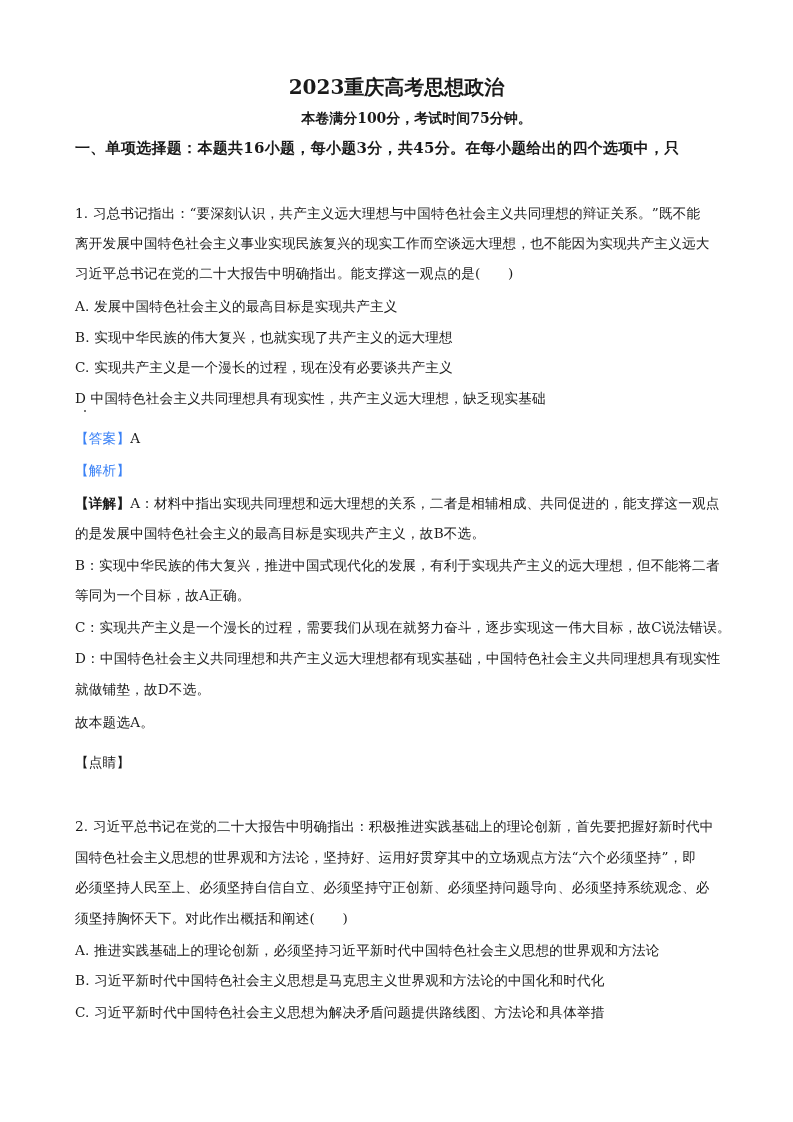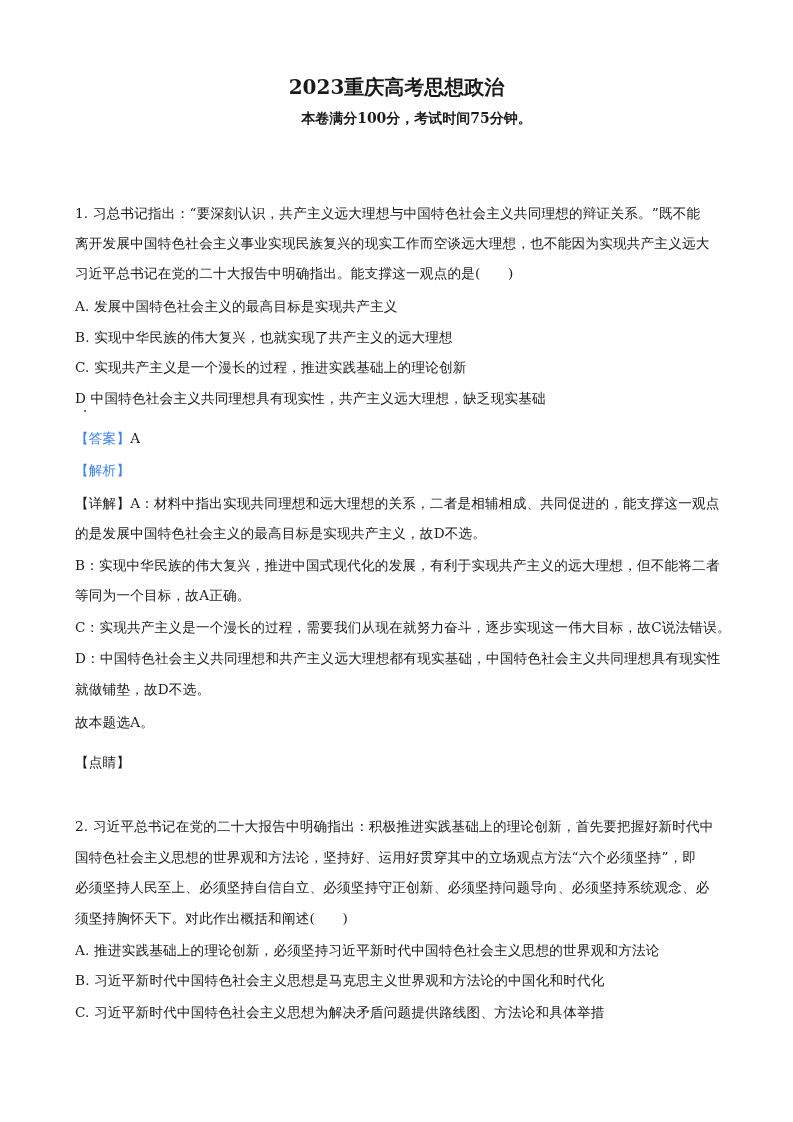--- a/index.html
+++ b/index.html
@@ -32,41 +32,42 @@
   }
 </style>
 </head>
 <body>
 
 <div class="page">
 
   <div class="title">2023重庆高考思想政治</div>
   <div class="subtitle">本卷满分100分，考试时间75分钟。</div>
 
+  <div class="section" style="top:138px">一、单项选择题：本题共16小题，每小题3分，共45分。在每小题给出的四个选项中，只</div>
 
   <div>
     <div class="line" style="top:204px">1. 习总书记指出：“要深刻认识，共产主义远大理想与中国特色社会主义共同理想的辩证关系。”既不能</div>
     <div class="line" style="top:234px">离开发展中国特色社会主义事业实现民族复兴的现实工作而空谈远大理想，也不能因为实现共产主义远大</div>
     <div class="line" style="top:264px">习近平总书记在党的二十大报告中明确指出。能支撑这一观点的是(　　)</div>
 
     <div class="line" style="top:297px">A. 发展中国特色社会主义的最高目标是实现共产主义</div>
     <div class="line" style="top:328px">B. 实现中华民族的伟大复兴，也就实现了共产主义的远大理想</div>
-    <div class="line" style="top:358px">C. 实现共产主义是一个漫长的过程，推进实践基础上的理论创新</div>
+    <div class="line" style="top:358px">C. 实现共产主义是一个漫长的过程，现在没有必要谈共产主义</div>
     <div class="line" style="top:389px">D  中国特色社会主义共同理想具有现实性，共产主义远大理想，缺乏现实基础</div>
     <div class="dot"></div>
 
     <div class="line" style="top:429px">
       <span class="tag-blue">【答案】</span><span>A</span>
     </div>
     <div class="line tag-blue" style="top:461px">【解析】</div>
 
     <div class="line" style="top:494px">
-      <span class="tag-black" style="font-weight:normal">【详解】</span><span>A：材料中指出实现共同理想和远大理想的关系，二者是相辅相成、共同促进的，能支撑这一观点</span>
+      <span class="tag-black" style="font-weight:bold">【详解】</span><span>A：材料中指出实现共同理想和远大理想的关系，二者是相辅相成、共同促进的，能支撑这一观点</span>
     </div>
-    <div class="line" style="top:524px">的是发展中国特色社会主义的最高目标是实现共产主义，故D不选。</div>
+    <div class="line" style="top:524px">的是发展中国特色社会主义的最高目标是实现共产主义，故B不选。</div>
     <div class="line" style="top:556px">B：实现中华民族的伟大复兴，推进中国式现代化的发展，有利于实现共产主义的远大理想，但不能将二者</div>
     <div class="line" style="top:586px">等同为一个目标，故A正确。</div>
     <div class="line" style="top:618px">C：实现共产主义是一个漫长的过程，需要我们从现在就努力奋斗，逐步实现这一伟大目标，故C说法错误。</div>
     <div class="line" style="top:649px">D：中国特色社会主义共同理想和共产主义远大理想都有现实基础，中国特色社会主义共同理想具有现实性</div>
     <div class="line" style="top:680px">就做铺垫，故D不选。</div>
 
     <div class="line" style="top:713px">故本题选A。</div>
     <div class="line" style="top:753px; font-weight:normal">【点睛】</div>
   </div>
 

